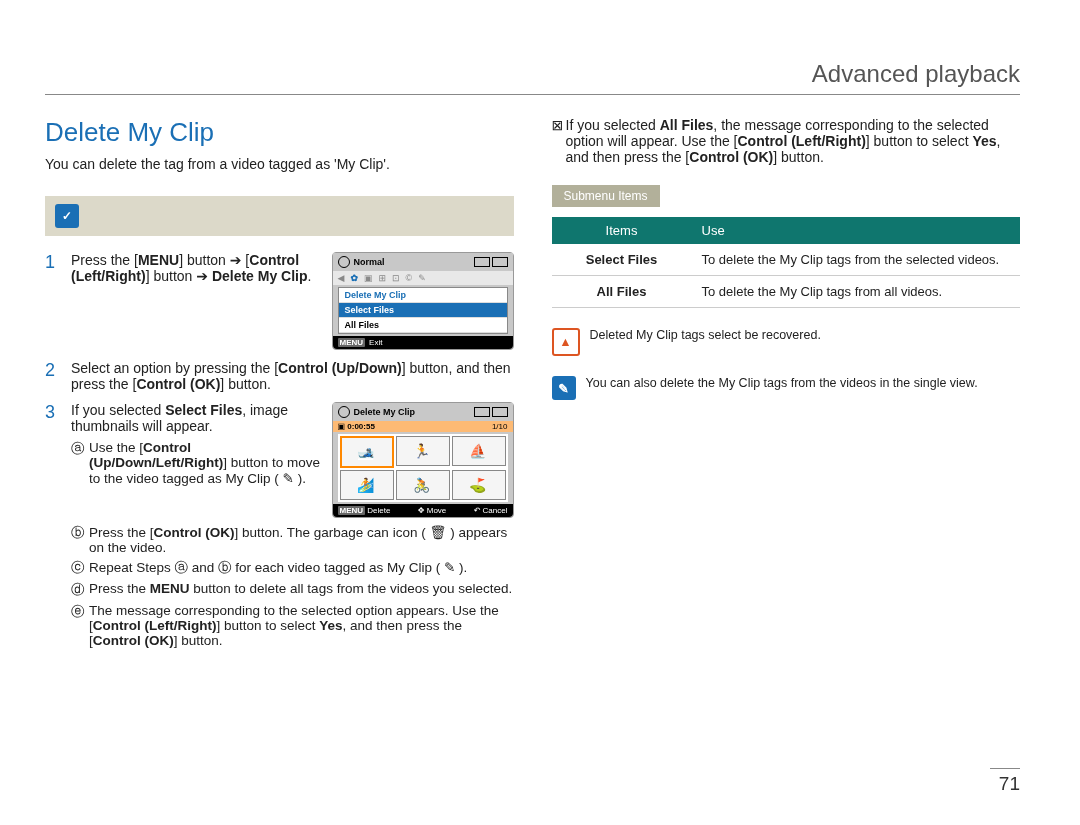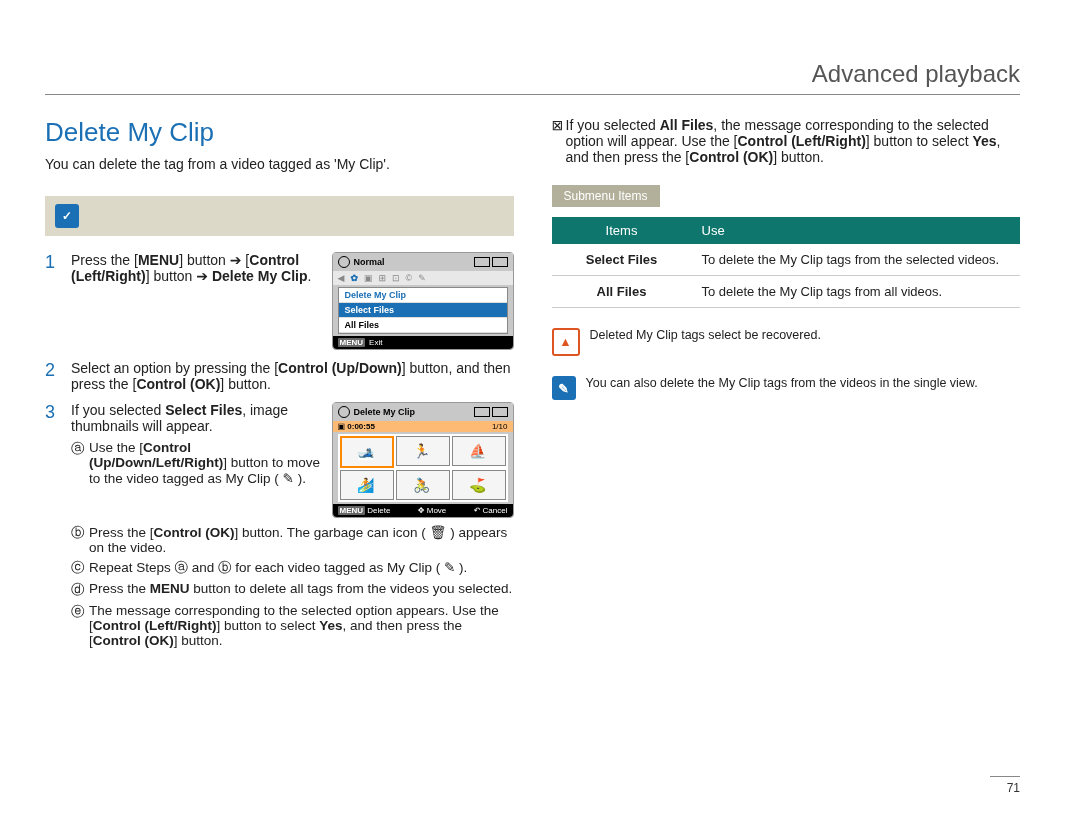--- a/index.html
+++ b/index.html
@@ -263,21 +263,21 @@
     flex-shrink: 0;
     color: #fff;
     font-weight: bold;
   }
   .warn { background: #fff; border: 2px solid #d52; color: #d52 !important; }
   .info { background: #1a6fb5; }
   .page-num {
     position: absolute;
     bottom: 30px;
     right: 60px;
-    font-size: 12px;
+    font-size: 19px;
     color: #333;
     border-top: 1px solid #888;
     padding-top: 4px;
     width: 30px;
     text-align: right;
   }
   .inline-icon {
     display: inline-block;
     width: 12px;
     height: 9px;

